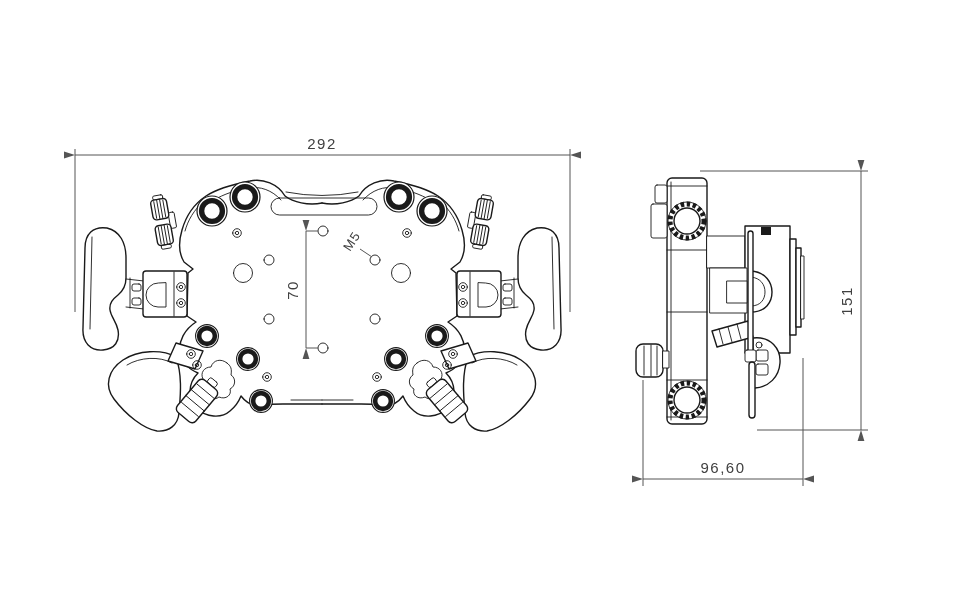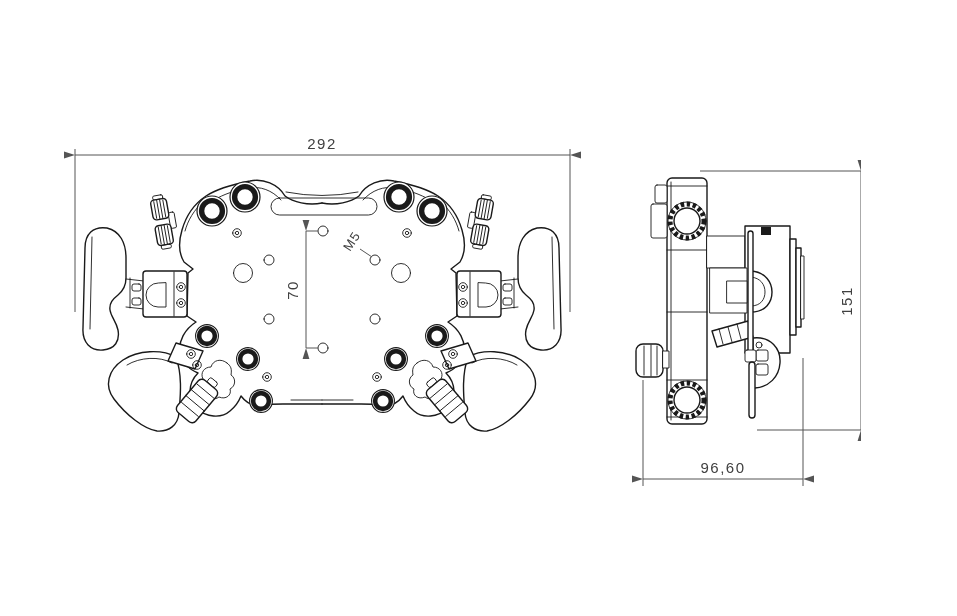--- a/index.html
+++ b/index.html
@@ -2,21 +2,21 @@
 <html style="--edge: #1a1a1a; --dim: #555555; --txt: #404040; --bg: #ffffff;"><head>
 <meta charset="utf-8">
 <style>
   :root{
     --edge:#1a1a1a;
     --dim:#555555;
     --txt:#404040;
     --bg:#ffffff;
   }
   html,body{margin:0;padding:0;background:var(--bg);}
-  .stage{width:861px;height:616px;position:relative;background:var(--bg);overflow:hidden;}
+  .stage{width:957px;height:616px;position:relative;background:var(--bg);overflow:hidden;}
   svg{display:block;}
   .edge{stroke:var(--edge);fill:none;stroke-width:1.4;stroke-linejoin:round;stroke-linecap:round;}
   .thin{stroke:var(--edge);fill:none;stroke-width:0.9;stroke-linejoin:round;stroke-linecap:round;}
   .dim{stroke:var(--dim);fill:none;stroke-width:1;}
   .dimfill{fill:var(--dim);}
   .whitefill{fill:#ffffff;}
   .darkfill{fill:var(--edge);}
   .ringOuterBig{stroke:var(--edge);fill:#fff;stroke-width:1.2;}
   .ringDarkBig{stroke:var(--edge);fill:none;stroke-width:5.4;}
   .ringOuterSm{stroke:var(--edge);fill:#fff;stroke-width:1.1;}

